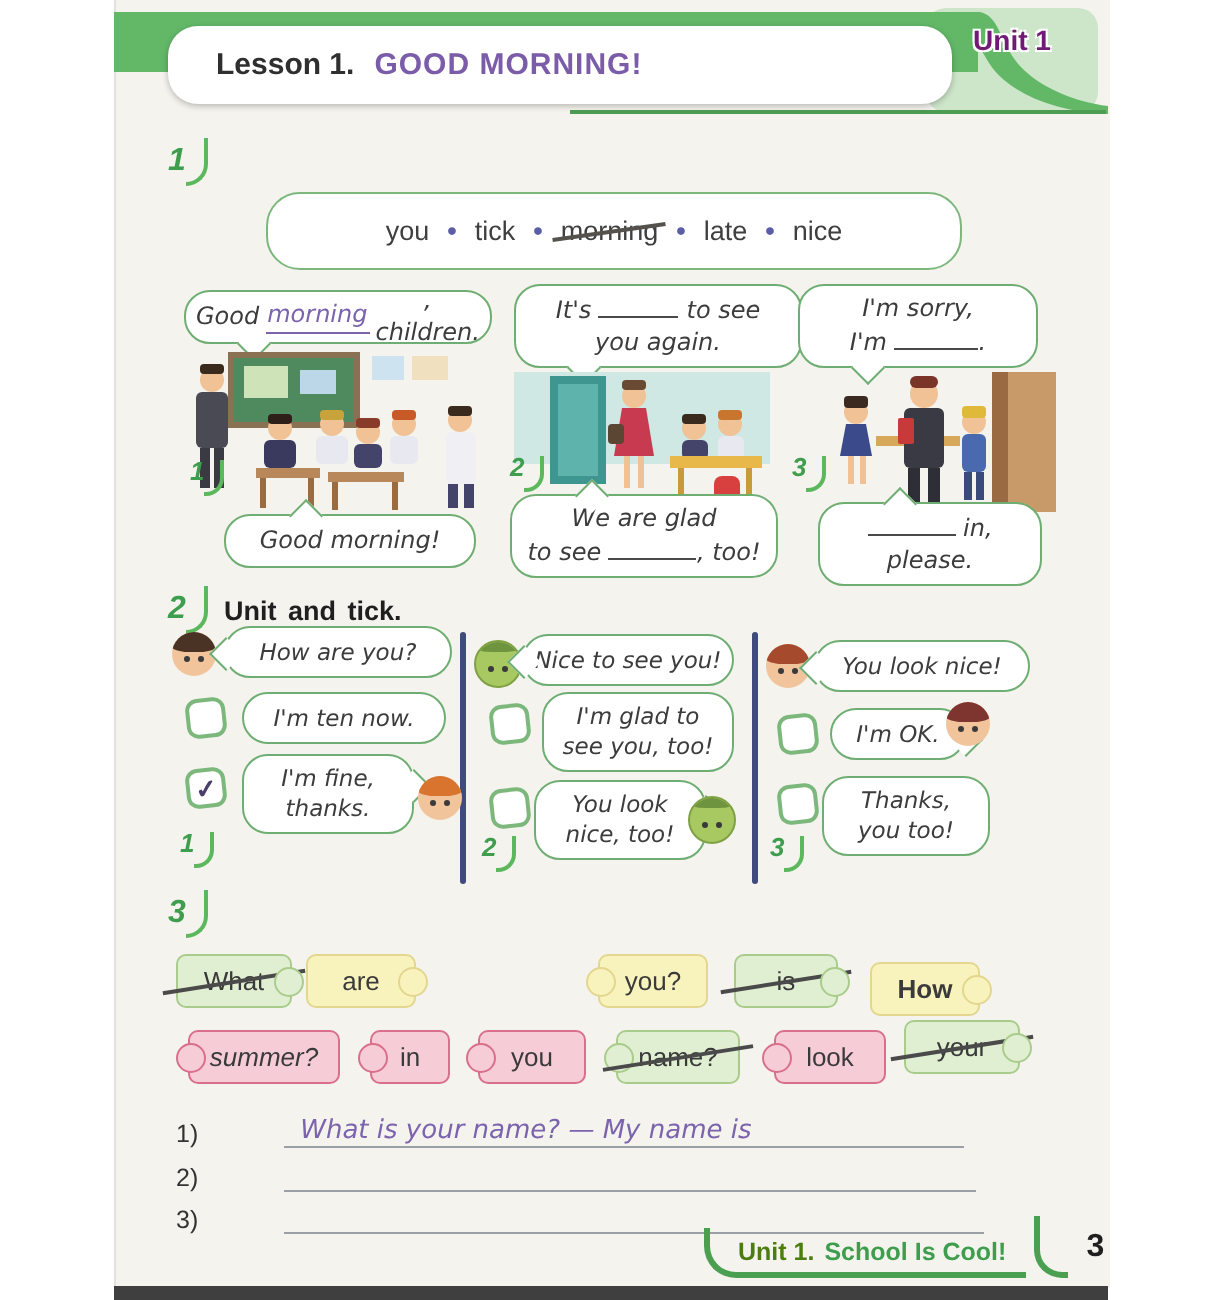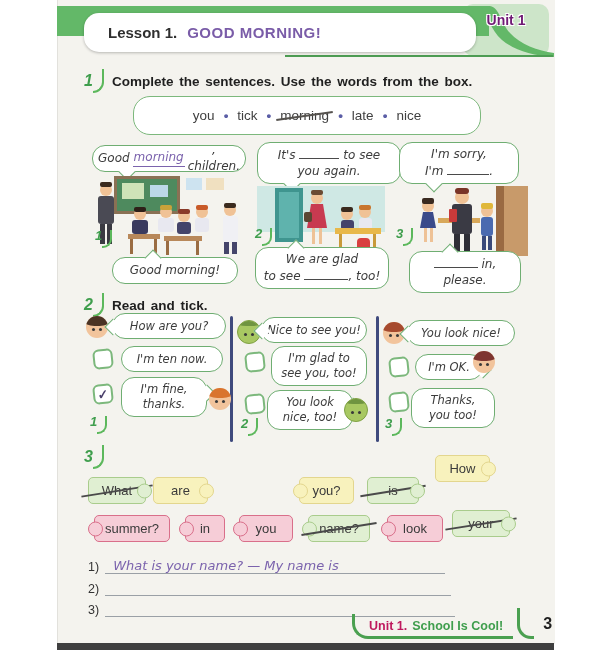--- a/index.html
+++ b/index.html
@@ -78,27 +78,27 @@
   .tab-r::after{content:'';position:absolute;right:-7px;top:50%;transform:translateY(-50%);width:13px;height:13px;
         border-radius:50%;background:inherit;border:inherit;}
   .tab-l::before{content:'';position:absolute;left:-7px;top:50%;transform:translateY(-50%);width:13px;height:13px;
         border-radius:50%;background:inherit;border:inherit;}
   .strike-line{position:absolute;left:-8px;right:-8px;top:48%;height:2px;background:#4a4a4a;transform:rotate(-9deg);}
 
   
   .answer-line{position:absolute;display:flex;align-items:flex-end;font-size:12.5px;color:#333;}
   .ans-label{margin-right:6px;}
   .rule{border-bottom:1.5px solid #9aa0a6;height:16px;box-sizing:border-box;padding-left:8px;
-        font-family:"DejaVu Sans",sans-serif;font-style:italic;font-size:13px;color:#7b63ad;}
+        font-family:"DejaVu Sans",sans-serif;font-style:italic;font-size:13px;color:#7b63ad;margin-left:37px;}
 
   
   .footer{position:absolute;left:352px;top:608px;display:flex;align-items:flex-end;}
   .footer-box{border-left:3px solid #4aa050;border-bottom:3px solid #4aa050;border-radius:0 0 0 16px;
         padding:5px 10px 3px 14px;font-weight:bold;font-size:12.5px;display:flex;gap:5px;align-items:baseline;}
-  .footer-unit{color:#be185d;}
+  .footer-unit{color:#4d7c0f;}
   .footer-title{color:#3f9e4d;}
   .footer-bracket{width:14px;height:28px;border-left:3px solid #4aa050;border-bottom:3px solid #4aa050;
         border-radius:0 0 0 14px;margin-left:4px;}
   .page-num{font-weight:bold;font-size:16px;color:#1f1f1f;margin:0 0 6px 9px;}
 
   .scene-svg{position:absolute;}
 </style>
 </head>
 <body>
 
@@ -115,21 +115,20 @@
   <div class="pill">
     <span class="lesson-label">Lesson 1.</span>
     <span class="lesson-title">GOOD MORNING!</span>
   </div>
   <div class="unit-tag">Unit 1</div>
 
   <div class="exnum" style="left:84px;top:72px;">
     <span>1</span>
       <span class="bracket"></span>
   </div>
-  <div class="instr" style="left:112px;top:74px;width:410px;">Complete the sentences. Use the words from the box.</div>
 
   <div class="word-box">
     <span>you</span>
     <span class="dot">•</span>
     <span>tick</span>
     <span class="dot">•</span>
     <span class="crossed-word"><span>morning</span><span class="strike"></span></span>
     <span class="dot">•</span>
     <span>late</span>
     <span class="dot">•</span>
@@ -250,21 +249,21 @@
   </div>
   <div class="bubble tail-t" style="left:409px;top:251px;width:112px;height:42px;">
     <span><span class="blank" style="width:44px;"></span> <span>in,</span></span>
     <span>please.</span>
   </div>
 
   <div class="exnum" style="left:84px;top:296px;">
     <span>2</span>
       <span class="bracket"></span>
   </div>
-  <div class="instr" style="left:112px;top:298px;">Read and tick.</div>
+  <div class="instr" style="left:112px;top:298px;">Unit and tick.</div>
 
   <div class="divider" style="left:230px;top:316px;height:126px;"></div>
   <div class="divider" style="left:376px;top:316px;height:126px;"></div>
 
   <div class="avatar hair-dark" style="left:86px;top:316px;"></div>
   <div class="bubble sm tail-l" style="left:112px;top:313px;width:114px;height:26px;">How are you?</div>
   <div class="checkbox" style="left:93px;top:349px;"></div>
   <div class="bubble sm" style="left:121px;top:346px;width:102px;height:26px;">I'm ten now.</div>
   <div class="checkbox" style="left:93px;top:384px;">✓</div>
   <div class="bubble sm tail-r" style="left:121px;top:377px;width:86px;height:40px;">
@@ -322,25 +321,25 @@
   <div class="piece yellow tab-r" style="left:153px;top:477px;width:55px;">
       <span>are</span>
     </div>
   <div class="piece yellow tab-l" style="left:299px;top:477px;width:55px;">
       <span>you?</span>
     </div>
   <div class="piece green tab-r" style="left:367px;top:477px;width:52px;">
     <span>is</span>
       <span class="strike-line"></span>
   </div>
-  <div class="piece yellow tab-r" style="left:435px;top:455px;width:55px;">
+  <div class="piece yellow tab-r" style="left:435px;top:481px;width:55px;font-weight:bold;">
       <span>How</span>
     </div>
 
-  <div class="piece pink tab-l" style="left:94px;top:515px;width:76px;">
+  <div class="piece pink tab-l" style="left:94px;top:515px;width:76px;font-style:italic;">
       <span>summer?</span>
     </div>
   <div class="piece pink tab-l" style="left:185px;top:515px;width:40px;">
       <span>in</span>
     </div>
   <div class="piece pink tab-l" style="left:239px;top:515px;width:54px;">
       <span>you</span>
     </div>
   <div class="piece green tab-l" style="left:308px;top:515px;width:62px;">
     <span>name?</span>

